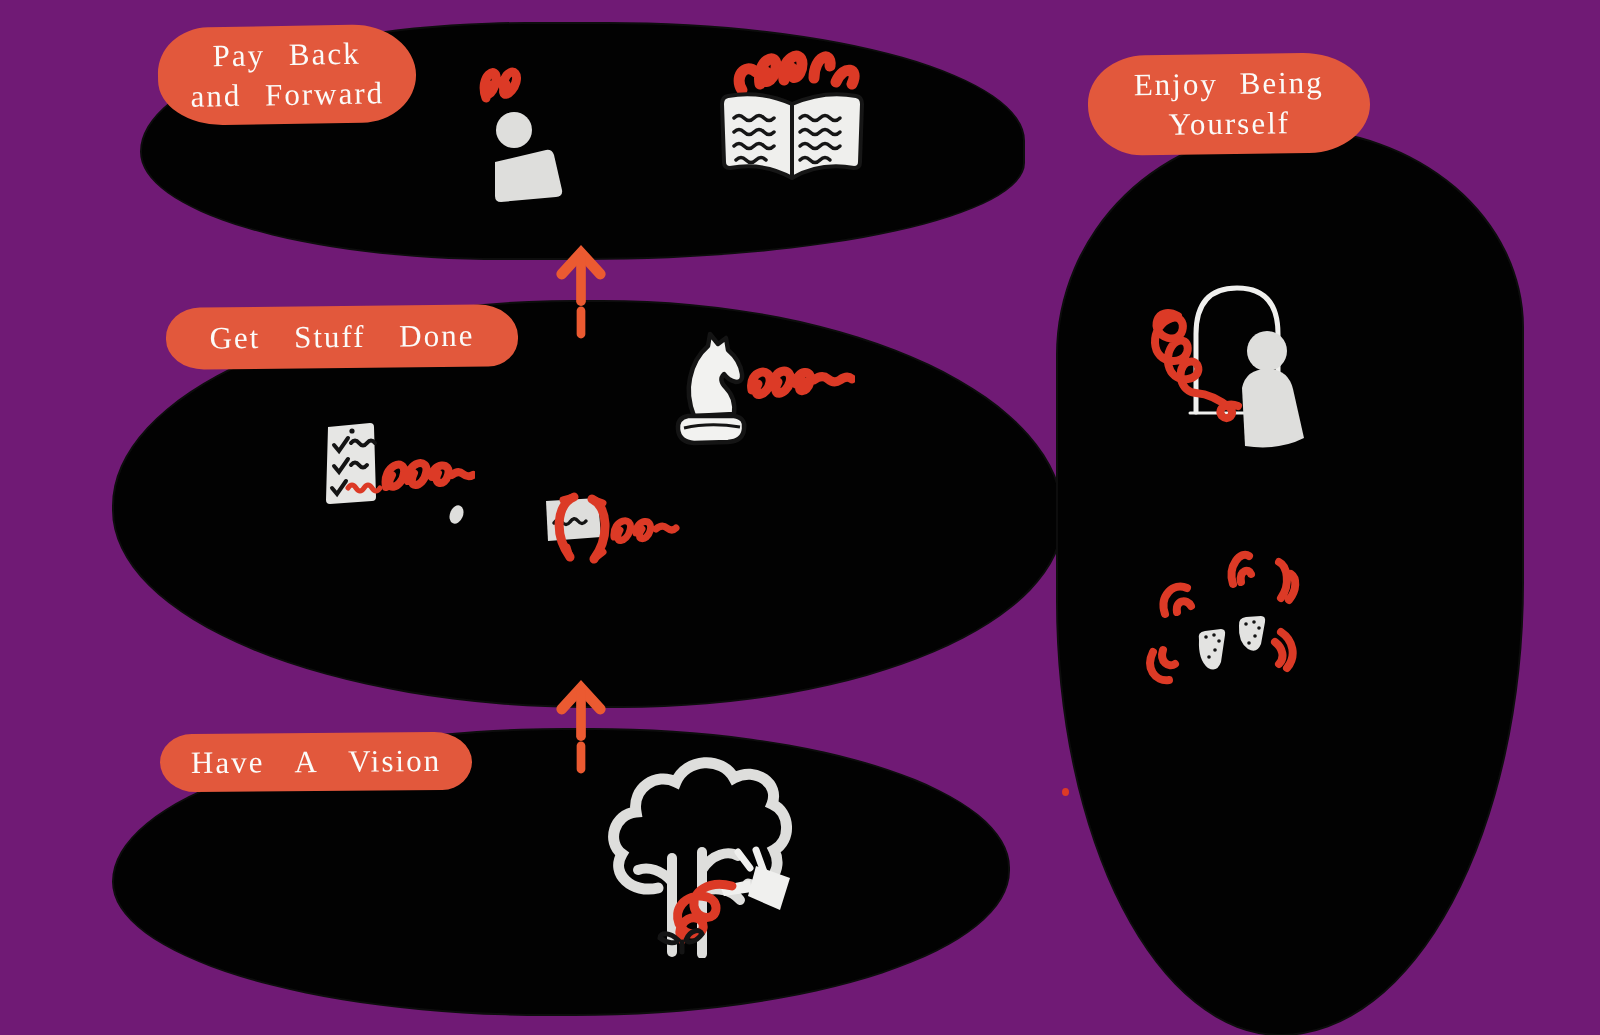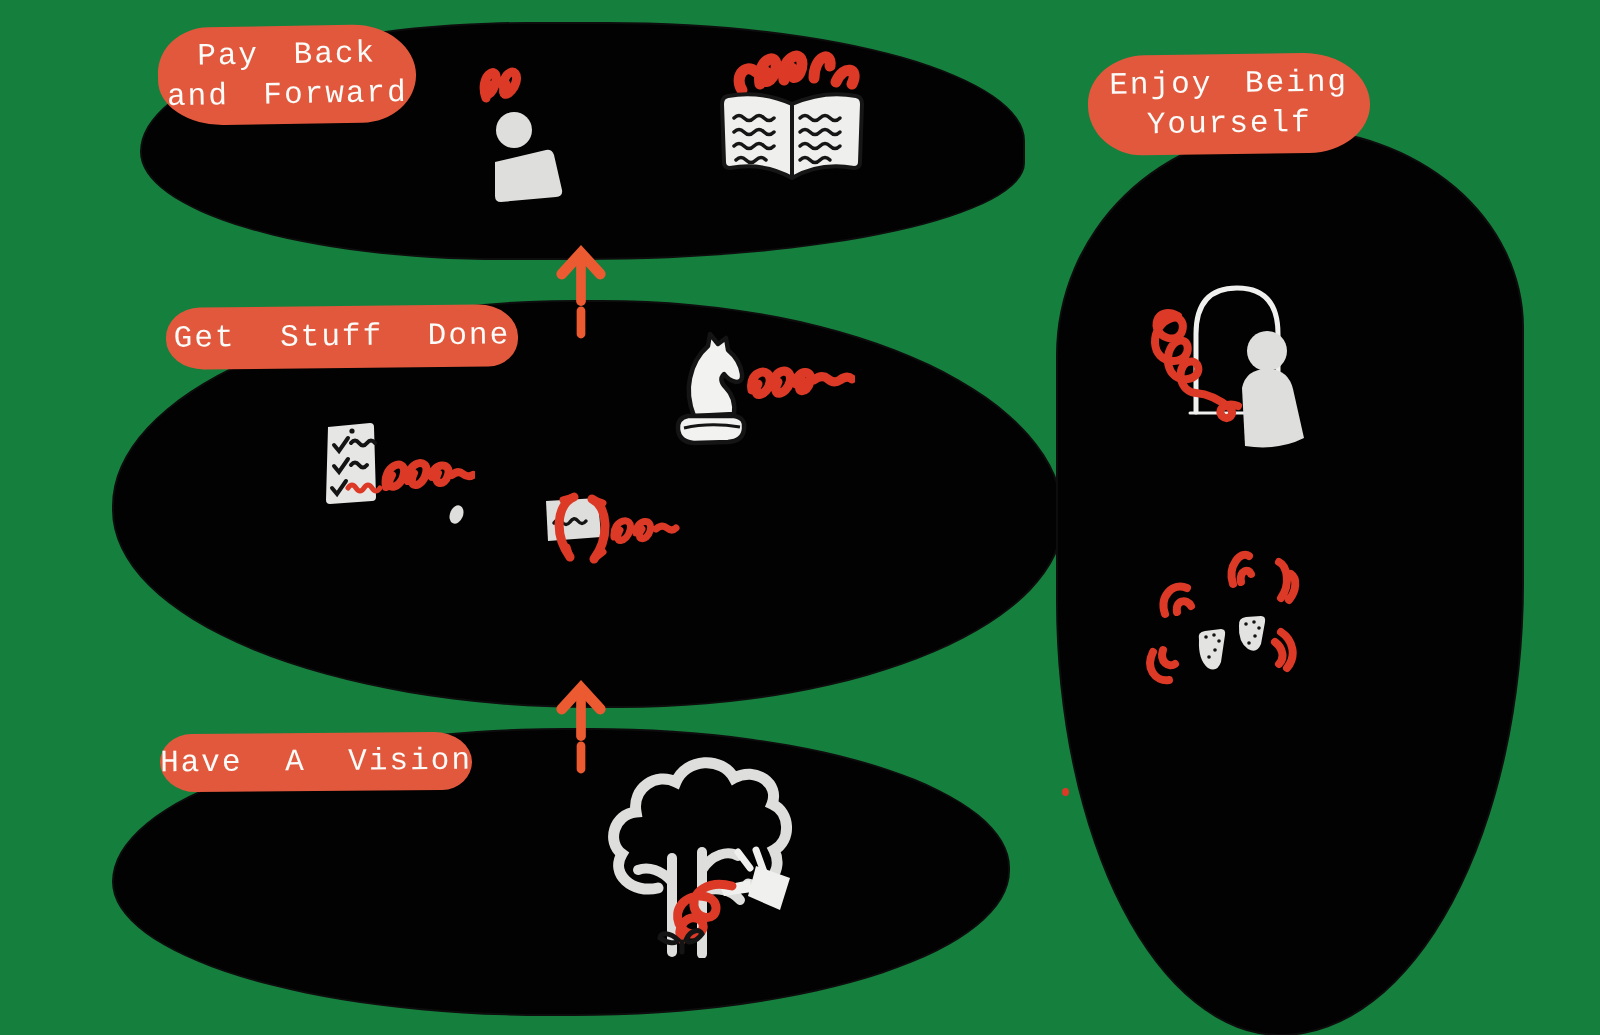--- a/index.html
+++ b/index.html
@@ -1,23 +1,23 @@
 <!DOCTYPE html>
 <html><head>
 <meta charset="utf-8">
 <style>
   * { margin: 0; padding: 0; box-sizing: border-box; }
   html, body { background: #000; }
   .canvas {
     position: relative;
     width: 1600px;
     height: 1035px;
-    background: #15803d;
+    background: #701a75;
     overflow: hidden;
-    font-family: Liberation Mono, monospace;
+    font-family: Liberation Serif, serif;
   }
   
   .blob {
     position: absolute;
     background: #020202;
     border: 2px solid #0d0d0d;
     z-index: 1;
   }
   .blob-pay-back   { left: 140px; top: 22px;  width: 885px; height: 238px; border-radius: 48% 52% 55% 45% / 60% 55% 45% 50%; }
   .blob-get-stuff  { left: 112px; top: 300px; width: 952px; height: 408px; border-radius: 50% 50% 48% 52% / 52% 55% 48% 50%; }

